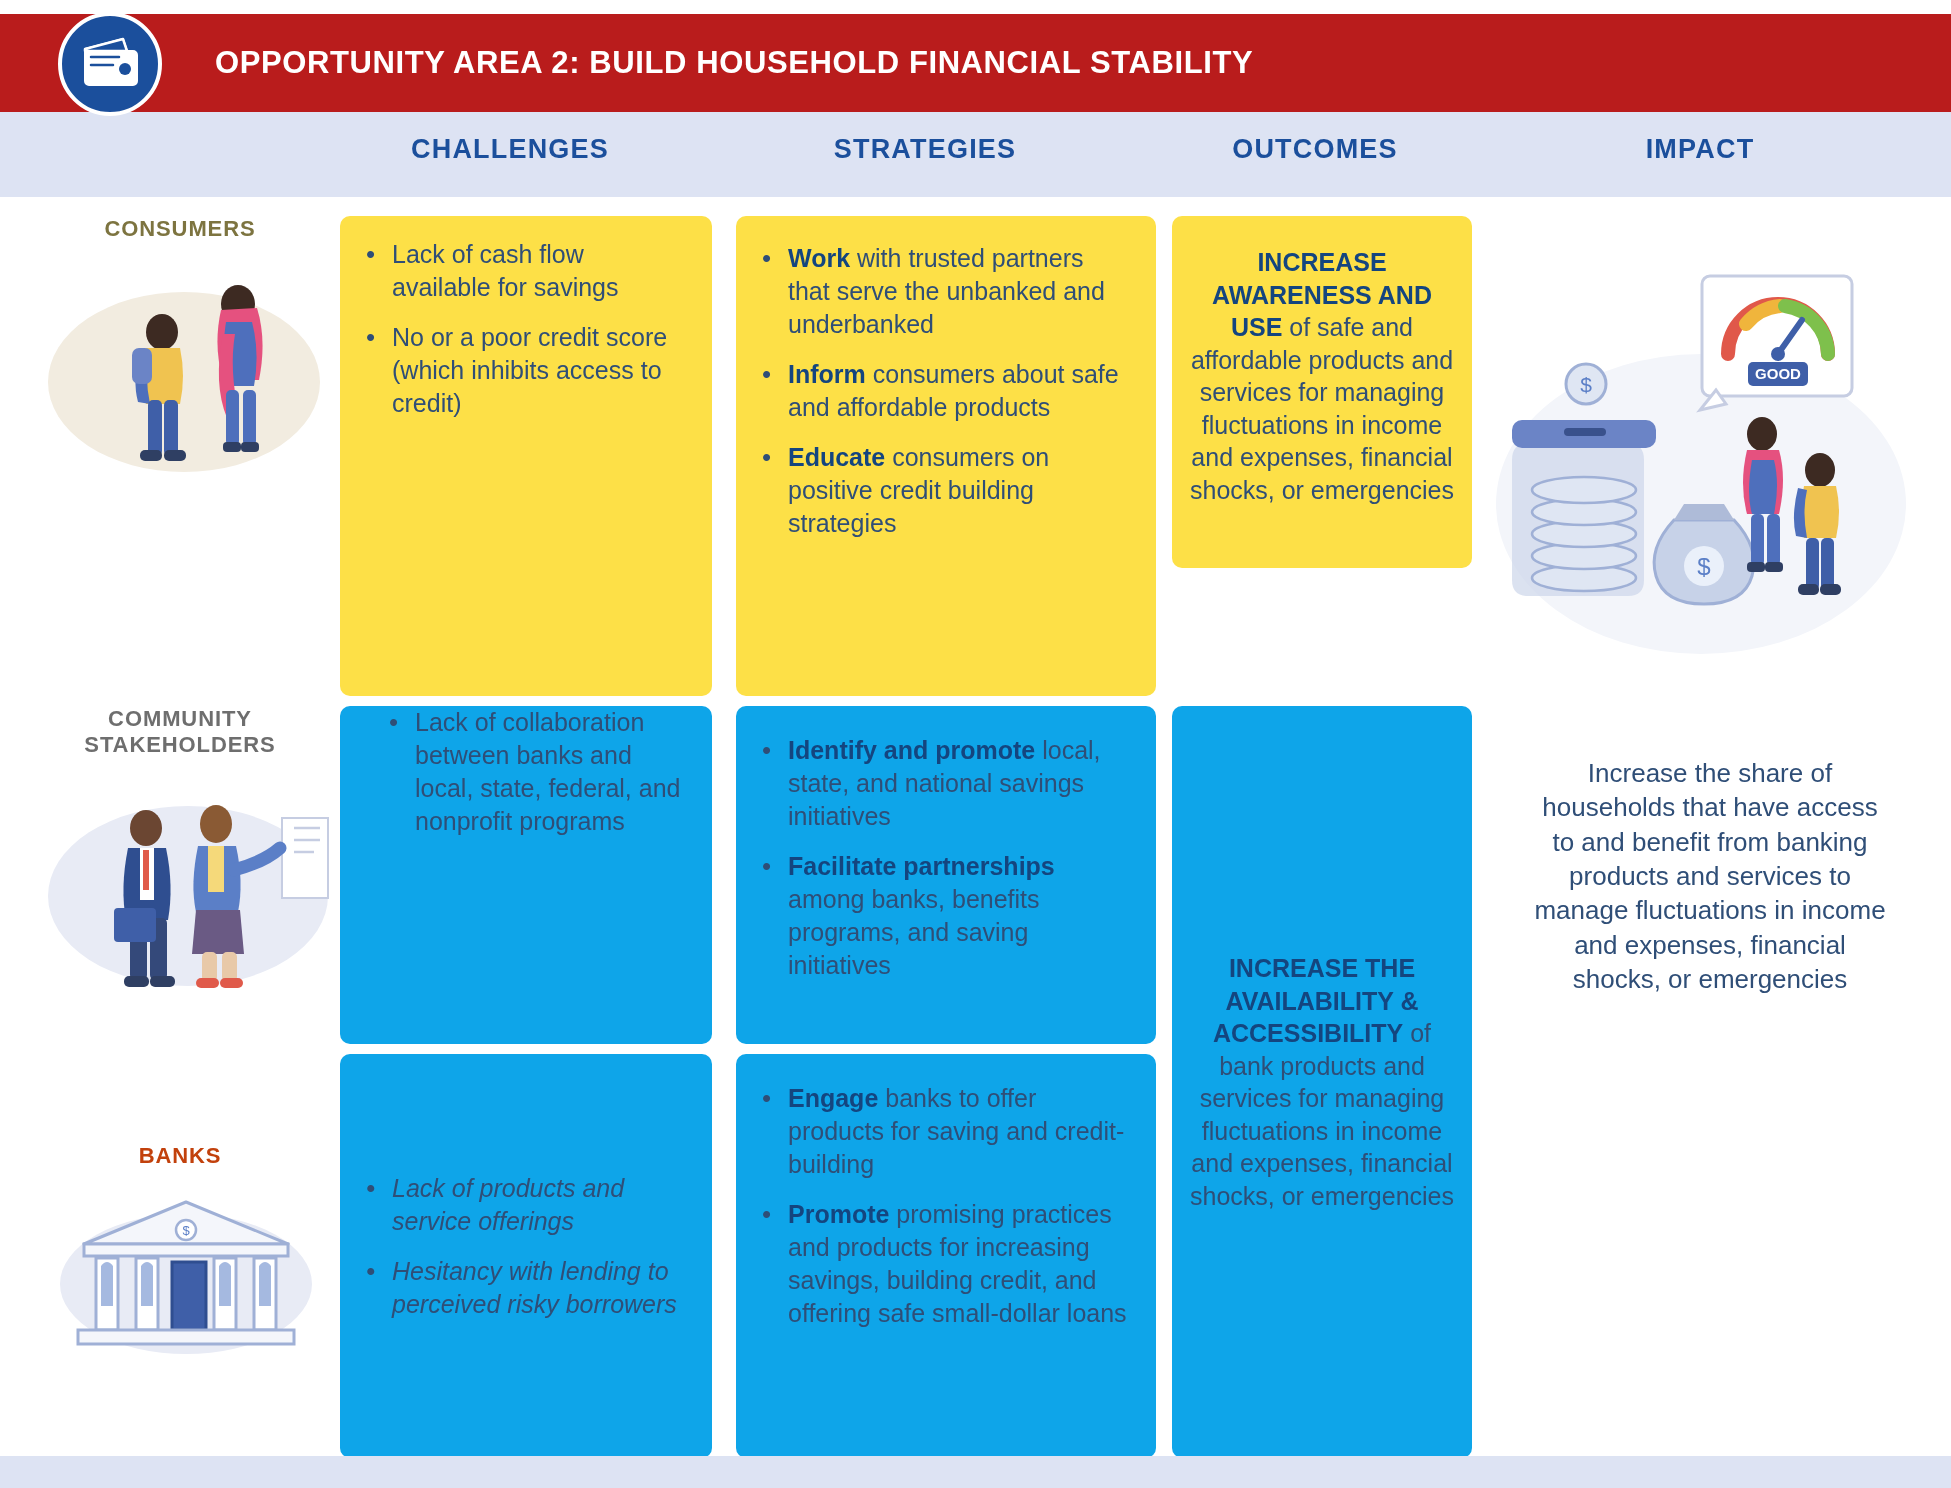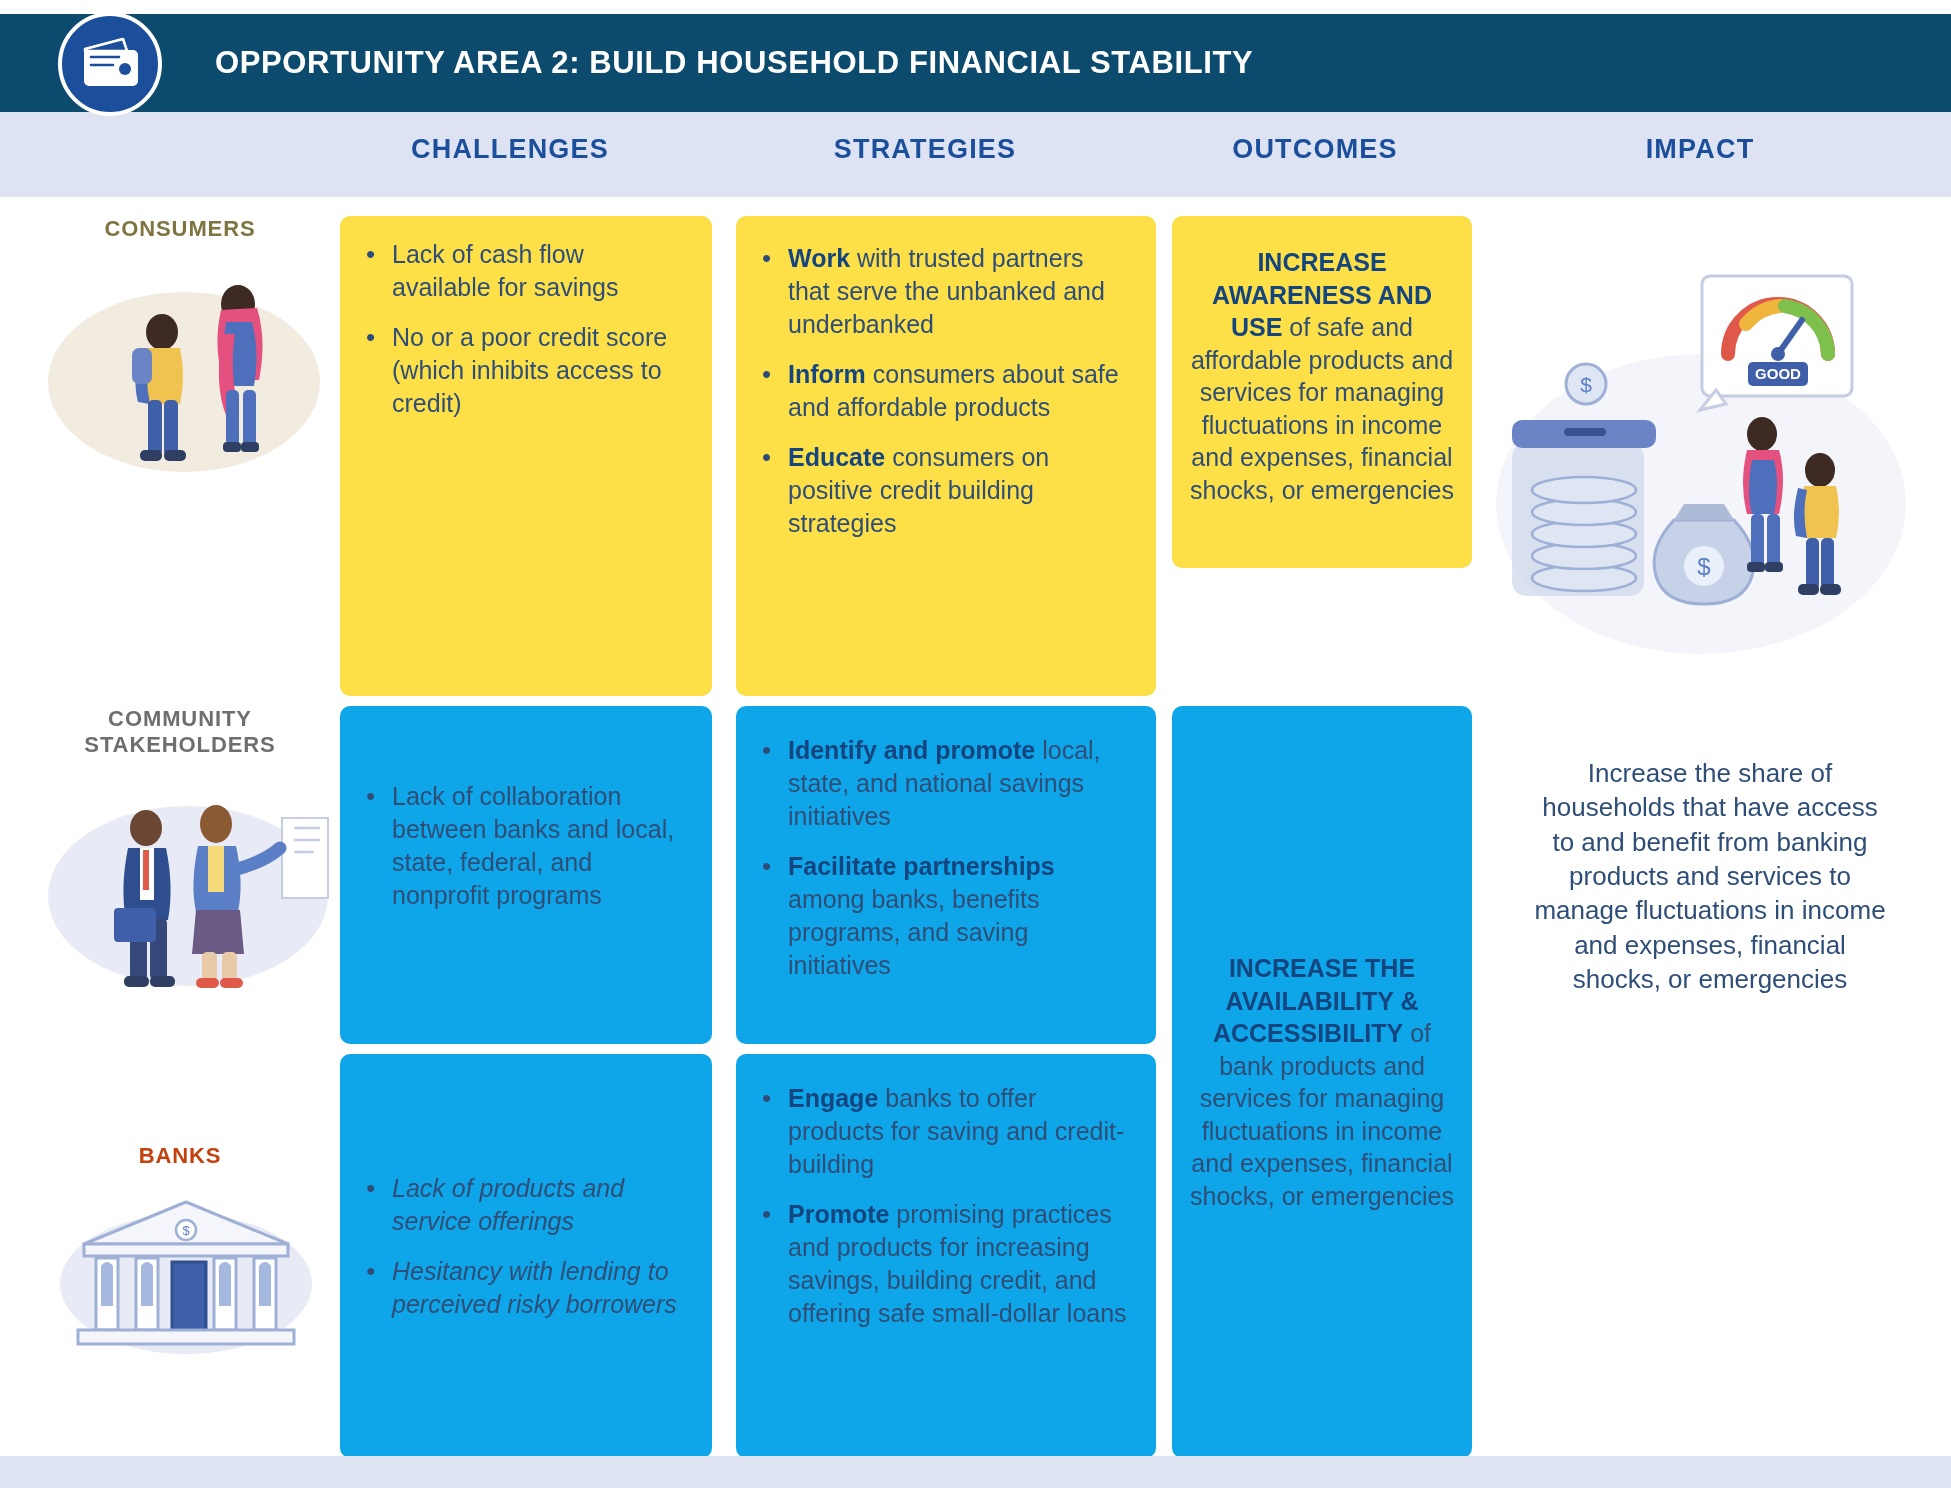--- a/index.html
+++ b/index.html
@@ -14,21 +14,21 @@
     width: 1951px; height: 1488px;
     overflow: hidden;
     background: #ffffff;
   }
 
   
   .header {
     position: absolute;
     left: 0; top: 14px;
     width: 1951px; height: 98px;
-    background: #0c4a6e;
+    background: #b91c1c;
     display: flex;
     align-items: center;
   }
   .header-title {
     margin-left: 215px;
     color: #ffffff;
     font-size: 31px;
     font-weight: bold;
     letter-spacing: 0.6px;
   }
@@ -241,21 +241,21 @@
   </div>
 
   <div class="card cream" style="left:340px; top:216px; width:372px; height:480px;">
     <ul style="padding-top:22px;">
       <li>Lack of cash flow available for savings</li>
       <li>No or a poor credit score (which inhibits access to credit)</li>
     </ul>
   </div>
 
   <div class="card lav" style="left:340px; top:706px; width:372px; height:338px;">
-    <ul style="padding-top:74px;">
+    <ul style="margin-left:23px;">
       <li>Lack of collaboration between banks and local, state, federal, and nonprofit programs</li>
     </ul>
   </div>
 
   <div class="card lav" style="left:340px; top:1054px; width:372px; height:404px;">
     <ul style="padding-top:118px;font-style:italic;">
       <li>Lack of products and service offerings</li>
       <li>Hesitancy with lending to perceived risky borrowers</li>
     </ul>
   </div>

